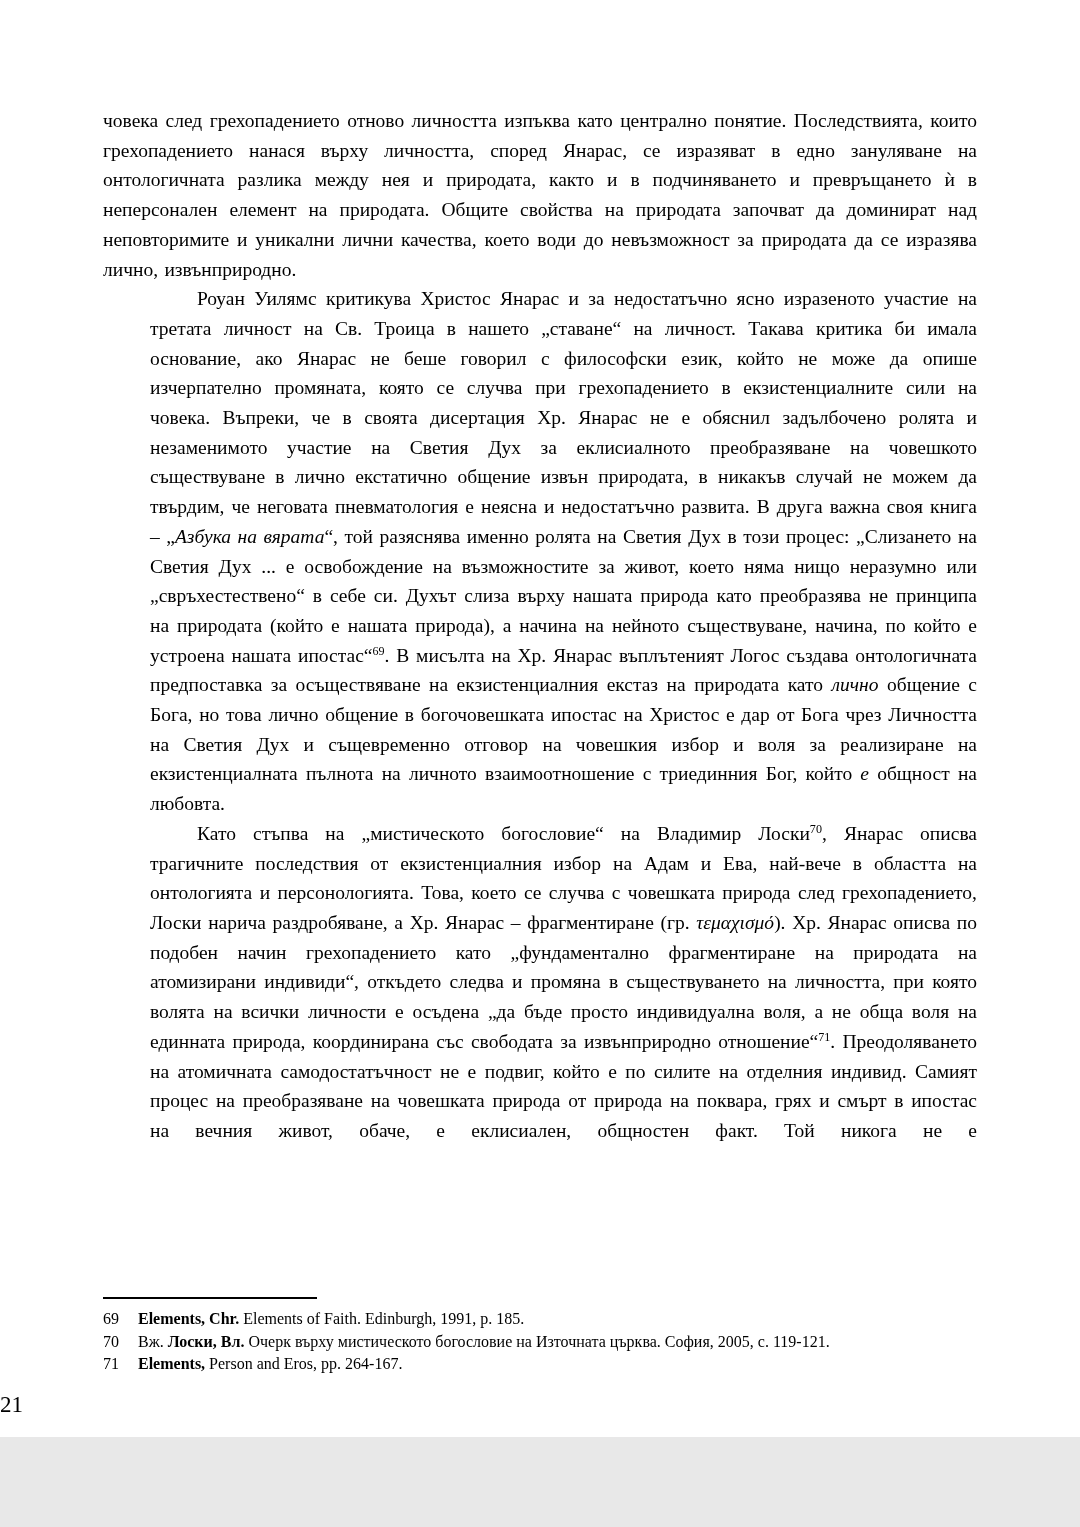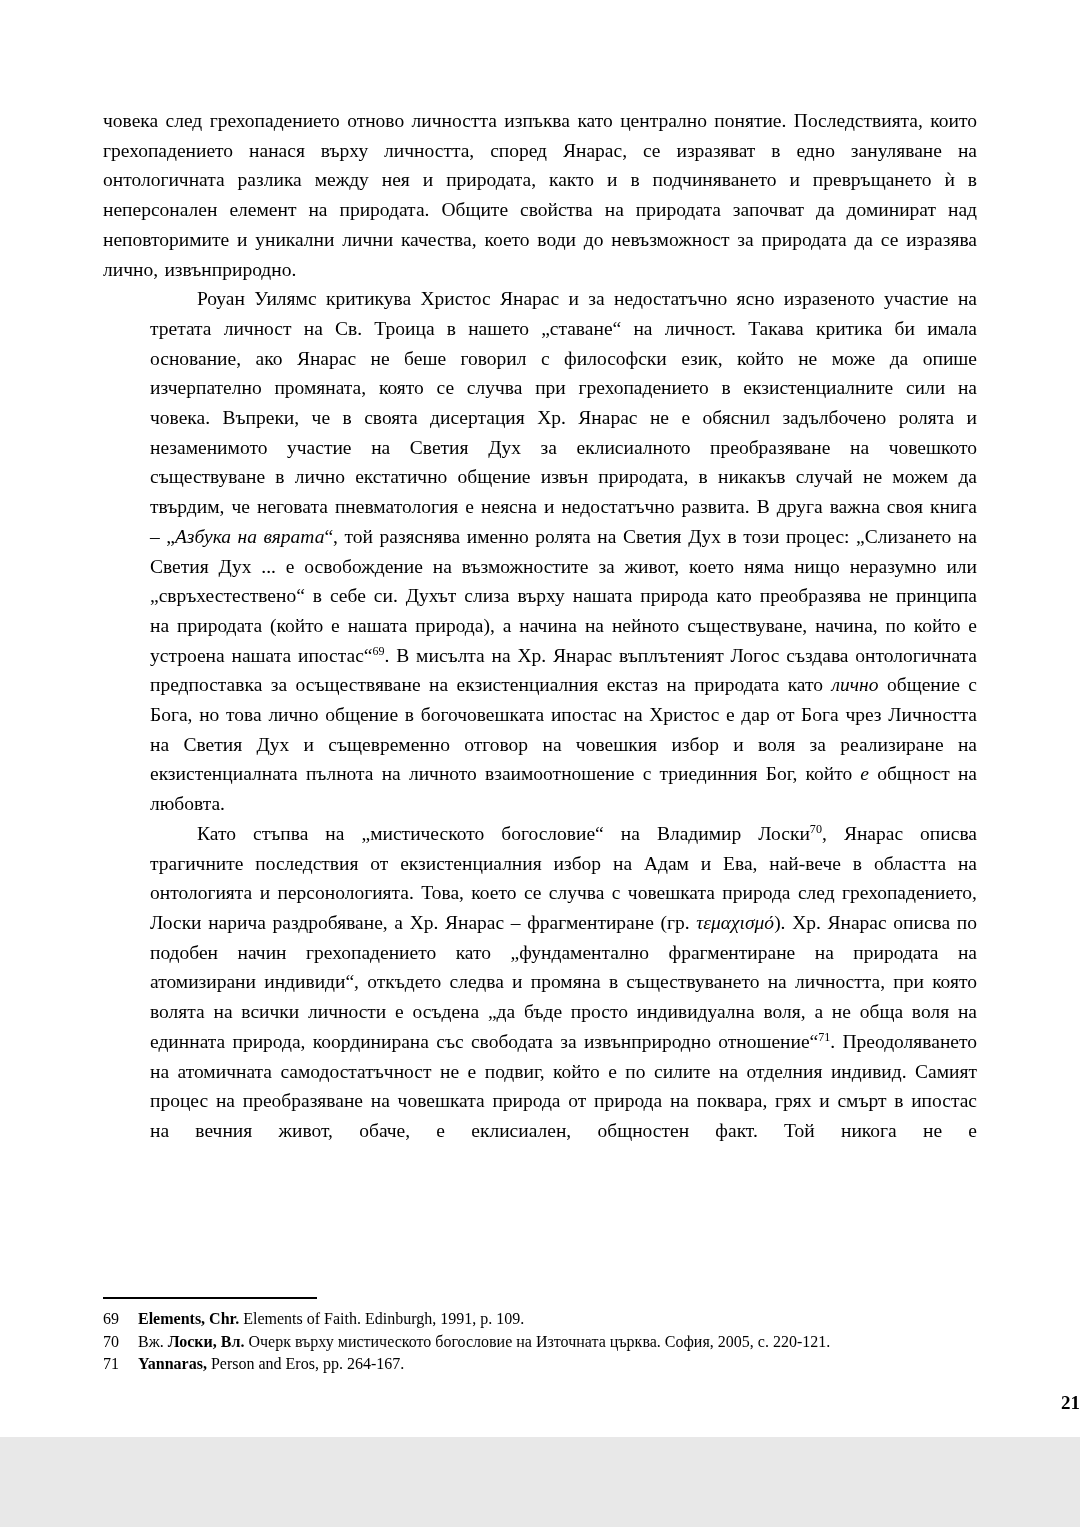--- a/index.html
+++ b/index.html
@@ -56,43 +56,42 @@
     line-height: 22.6px;
   }
   .footnote { display: flex; }
   .fn-num { flex: 0 0 35px; }
   .fn-text { flex: 1; }
   .page-num {
     position: absolute;
     left: 0;
     top: 1392px;
     width: 100%;
-    text-align: right;
-    font-size: 19px;
-    font-weight: bold;
+    text-align: left;
+    font-size: 23px;
   }
 </style>
 </head>
 <body>
 
 <div class="page">
   <div class="content">
       <p class="para"><span>човека след грехопадението отново личността изпъква като централно понятие. Последствията, които грехопадението нанася върху личността, според Янарас, се изразяват в едно зануляване на онтологичната разлика между нея и природата, както и в подчиняването и превръщането ѝ в неперсонален елемент на природата. Общите свойства на природата започват да доминират над неповторимите и уникални лични качества, което води до невъзможност за природата да се изразява лично, извънприродно.</span></p>
       <p class="para indent"><span>Роуан Уилямс критикува Христос Янарас и за недостатъчно ясно изразеното участие на третата личност на Св. Троица в нашето „ставане“ на личност. Такава критика би имала основание, ако Янарас не беше говорил с философски език, който не може да опише изчерпателно промяната, която се случва при грехопадението в екзистенциалните сили на човека. Въпреки, че в своята дисертация Хр. Янарас не е обяснил задълбочено ролята и незаменимото участие на Светия Дух за еклисиалното преобразяване на човешкото съществуване в лично екстатично общение извън природата, в никакъв случай не можем да твърдим, че неговата пневматология е неясна и недостатъчно развита. В друга важна своя книга – „</span><span class="it">Азбука на вярата</span><span>“, той разяснява именно ролята на Светия Дух в този процес: „Слизането на Светия Дух ... е освобождение на възможностите за живот, което няма нищо неразумно или „свръхестествено“ в себе си. Духът слиза върху нашата природа като преобразява не принципа на природата (който е нашата природа), а начина на нейното съществуване, начина, по който е устроена нашата ипостас“</span><sup>69</sup><span>. В мисълта на Хр. Янарас въплътеният Логос създава онтологичната предпоставка за осъществяване на екзистенциалния екстаз на природата като </span><span class="it">лично</span><span> общение с Бога, но това лично общение в богочовешката ипостас на Христос е дар от Бога чрез Личността на Светия Дух и същевременно отговор на човешкия избор и воля за реализиране на екзистенциалната пълнота на личното взаимоотношение с триединния Бог, който </span><span class="it">е</span><span> общност на любовта.</span></p>
       <p class="para indent justify-last"><span>Като стъпва на „мистическото богословие“ на Владимир Лоски</span><sup>70</sup><span>, Янарас описва трагичните последствия от екзистенциалния избор на Адам и Ева, най-вече в областта на онтологията и персонологията. Това, което се случва с човешката природа след грехопадението, Лоски нарича раздробяване, а Хр. Янарас – фрагментиране (гр. </span><span class="it">τεμαχισμό</span><span>). Хр. Янарас описва по подобен начин грехопадението като „фундаментално фрагментиране на природата на атомизирани индивиди“, откъдето следва и промяна в съществуването на личността, при която волята на всички личности е осъдена „да бъде просто индивидуална воля, а не обща воля на единната природа, координирана със свободата за извънприродно отношение“</span><sup>71</sup><span>. Преодоляването на атомичната самодостатъчност не е подвиг, който е по силите на отделния индивид. Самият процес на преобразяване на човешката природа от природа на поквара, грях и смърт в ипостас на вечния живот, обаче, е еклисиален, общностен факт. Той никога не е</span></p>
     </div>
   <div class="fn-sep"></div>
   <div class="footnotes">
       <div class="footnote">
         <span class="fn-num">69</span>
-        <span class="fn-text"><span class="bd">Elements, Chr.</span><span> Elements of Faith. Edinburgh, 1991, p. 109.</span></span>
+        <span class="fn-text"><span class="bd">Elements, Chr.</span><span> Elements of Faith. Edinburgh, 1991, p. 185.</span></span>
       </div>
       <div class="footnote">
         <span class="fn-num">70</span>
-        <span class="fn-text"><span>Вж. </span><span class="bd">Лоски, Вл.</span><span> Очерк върху мистическото богословие на Източната църква. София, 2005, с. 220-121.</span></span>
+        <span class="fn-text"><span>Вж. </span><span class="bd">Лоски, Вл.</span><span> Очерк върху мистическото богословие на Източната църква. София, 2005, с. 119-121.</span></span>
       </div>
       <div class="footnote">
         <span class="fn-num">71</span>
-        <span class="fn-text"><span class="bd">Yannaras,</span><span> Person and Eros, pp. 264-167.</span></span>
+        <span class="fn-text"><span class="bd">Elements,</span><span> Person and Eros, pp. 264-167.</span></span>
       </div>
     </div>
   <div class="page-num">21</div>
 </div>
 
 </body></html>

